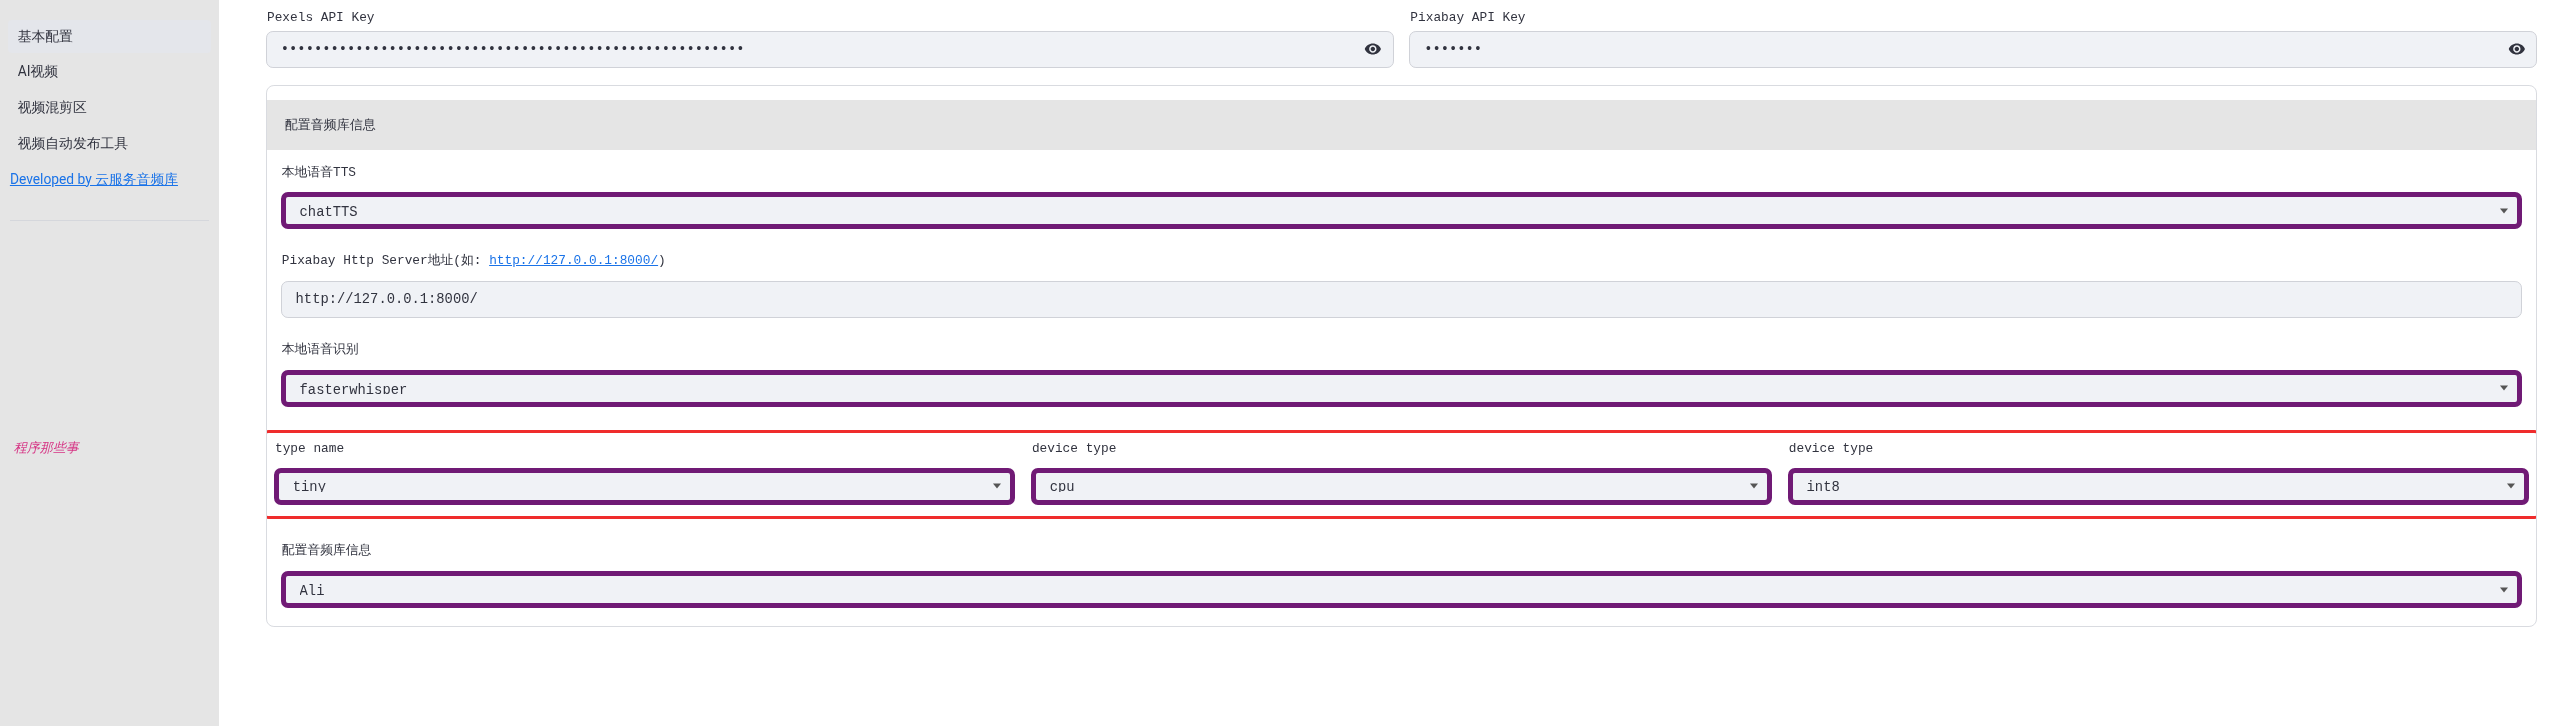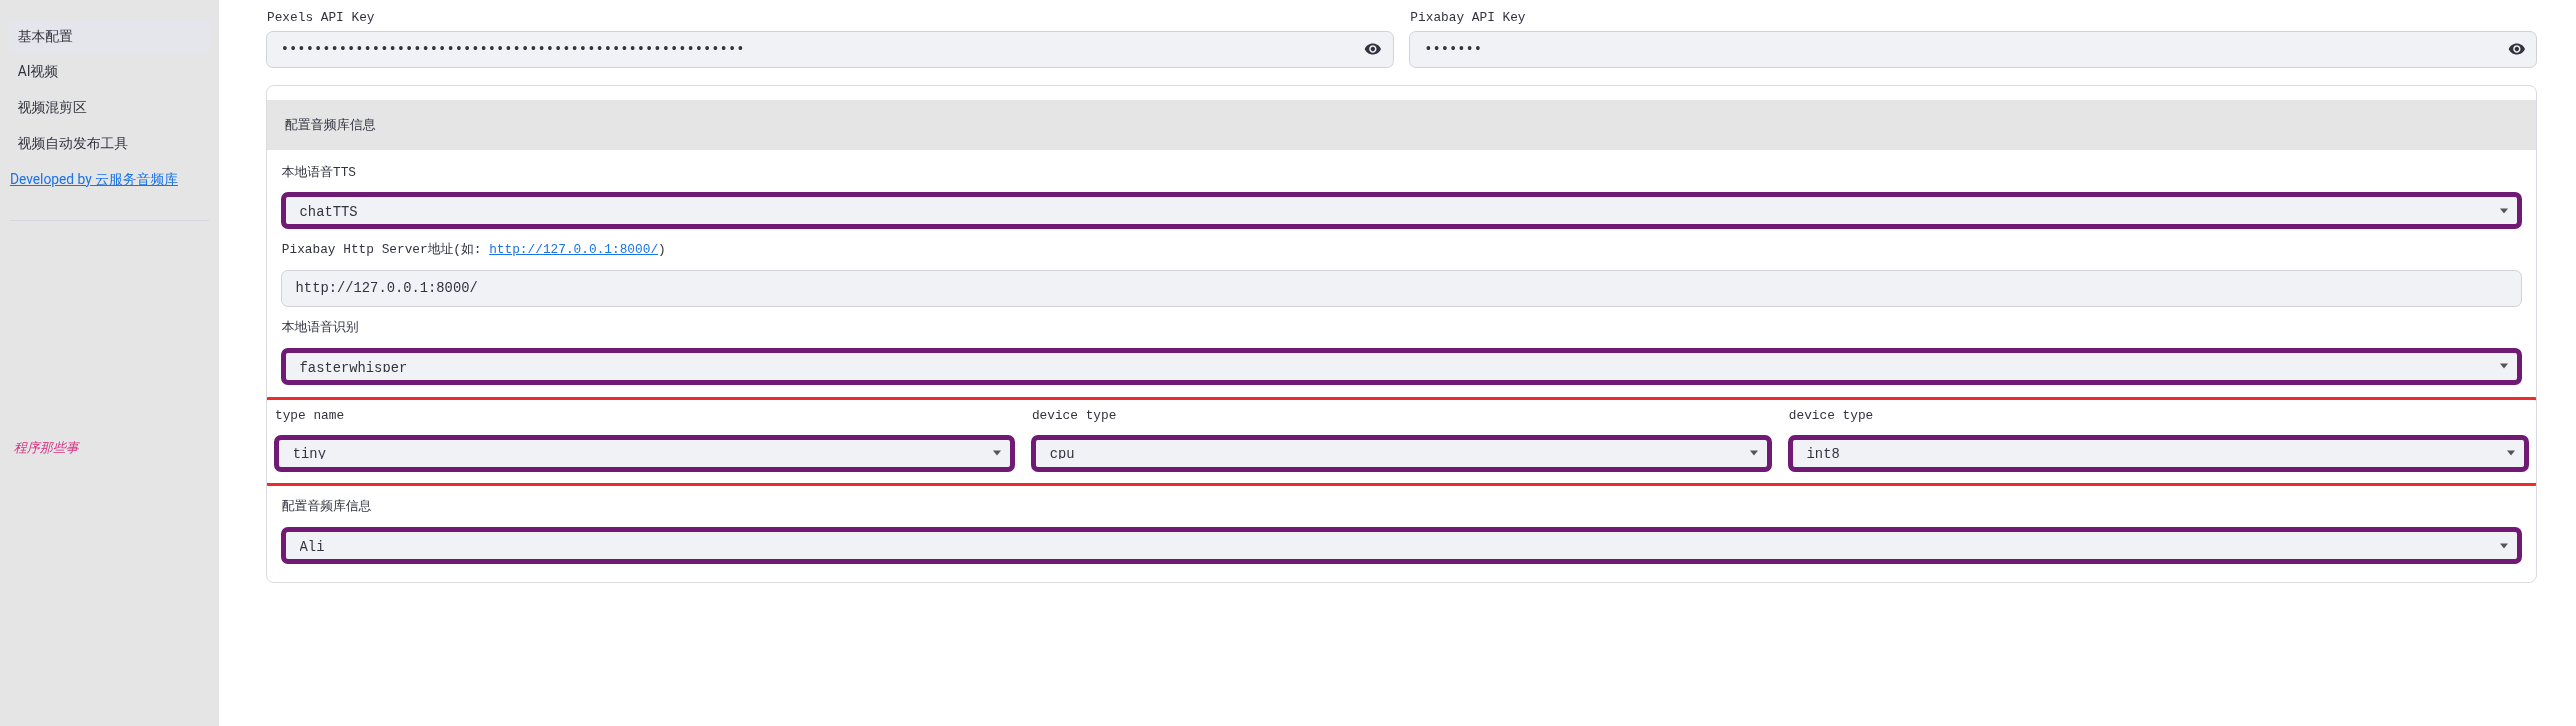--- a/index.html
+++ b/index.html
@@ -116,21 +116,21 @@
       background: #e5e5e5;
       padding: 15.7px 17.7px;
       font-size: 13px;
       color: #31333F;
       margin-top: 14px;
     }
     .section-body {
       padding: 13.8px 13.8px 17.7px 13.8px;
       display: flex;
       flex-direction: column;
-      gap: 12px;
+      gap: 23px;
     }
     .form-group {
       display: flex;
       flex-direction: column;
       gap: 5.9px;
     }
     .select-box {
       width: 100%;
       padding: 7.9px 35px 7.9px 13.8px;
       border: 5px solid #701a75;

